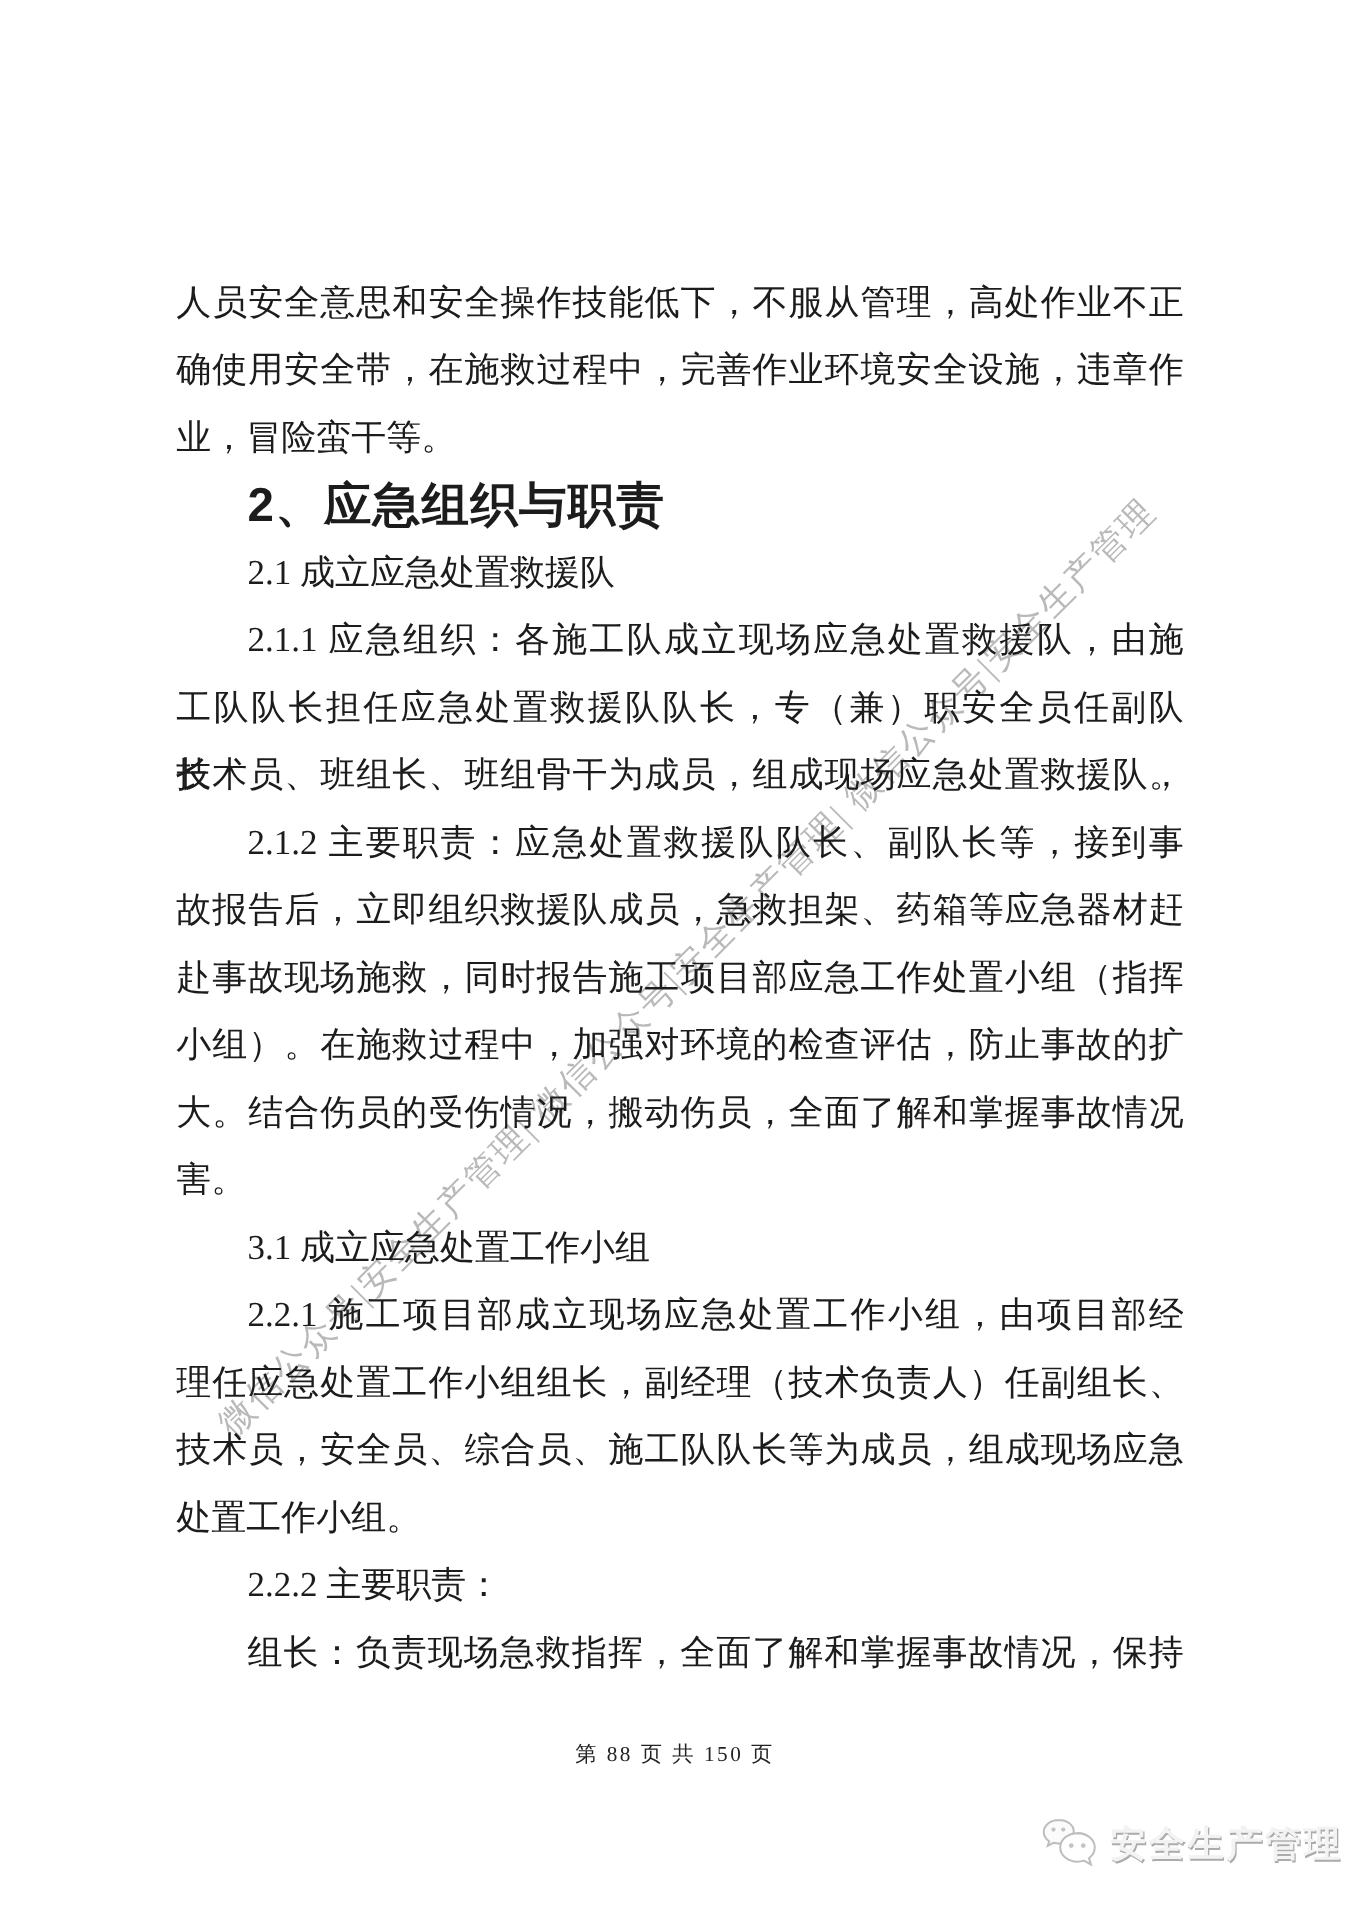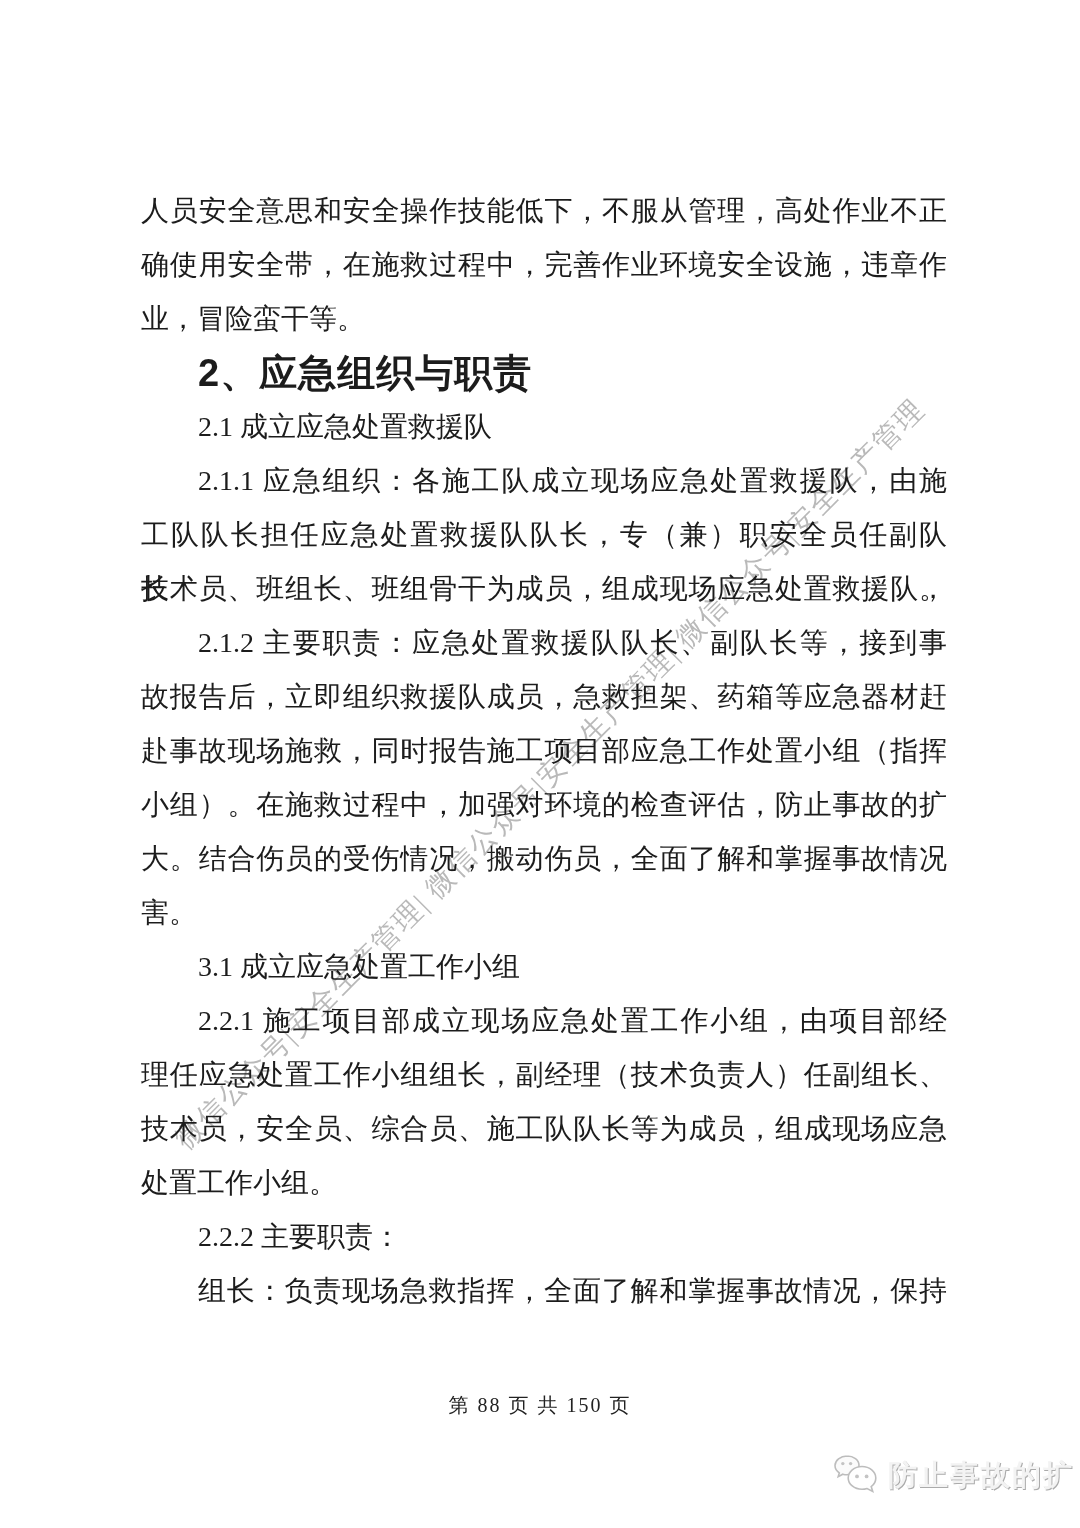--- a/index.html
+++ b/index.html
@@ -32,21 +32,21 @@
     color: #b9b9b9;
     white-space: nowrap;
     font-family: "Liberation Serif", "DejaVu Serif", serif;
     user-select: none;
   }
 
   
   .content {
     position: absolute;
     left: 141px;
-    top: 184px;
+    top: 216px;
     width: 806px;
   }
   .line {
     height: 54px;
     line-height: 54px;
     font-size: 28px;
     color: #1c1c1c;
     overflow: visible;
   }
   .line.j {
@@ -62,21 +62,21 @@
     letter-spacing: 1px;
   }
 
   
   .footer {
     position: absolute;
     left: 0;
     right: 0;
     top: 1392px;
     text-align: center;
-    font-size: 20px;
+    font-size: 17px;
     letter-spacing: 2px;
     color: #222222;
   }
 
   
   .brand {
     position: absolute;
     left: 832px;
     top: 1452px;
     height: 48px;
@@ -136,16 +136,16 @@
 
         <path d="M15 2 C8.4 2 3 6.3 3 11.6 c0 3 1.7 5.6 4.3 7.4 L6.2 22.6 l4.6-2.4 c1.3 0.4 2.7 0.6 4.2 0.6 6.6 0 12-4.3 12-9.6 S21.6 2 15 2 z" fill="#fbfbfb" stroke="#bdbdbd" stroke-width="1.6"></path>
         <circle cx="10.8" cy="9.6" r="1.7" fill="#c4c4c4"></circle>
         <circle cx="18.6" cy="9.6" r="1.7" fill="#c4c4c4"></circle>
 
         <path d="M30 12.5 c-7.6 0-13.8 5.1-13.8 11.4 0 6.3 6.2 11.4 13.8 11.4 1.8 0 3.5-0.3 5.1-0.8 l5.6 3 -1.5-4.9 c2.8-2.1 4.6-5.2 4.6-8.7 0-6.3-6.2-11.4-13.8-11.4 z" fill="#ffffff" stroke="#bdbdbd" stroke-width="1.6"></path>
         <circle cx="25" cy="22.4" r="1.9" fill="#c4c4c4"></circle>
         <circle cx="34.6" cy="22.4" r="1.9" fill="#c4c4c4"></circle>
       </svg>
     </span>
-    <span class="brand-label">防止事故的扩</span>
+    <span class="brand-label">安全生产管理</span>
   </div>
 
 </div>
 
 </body></html>

